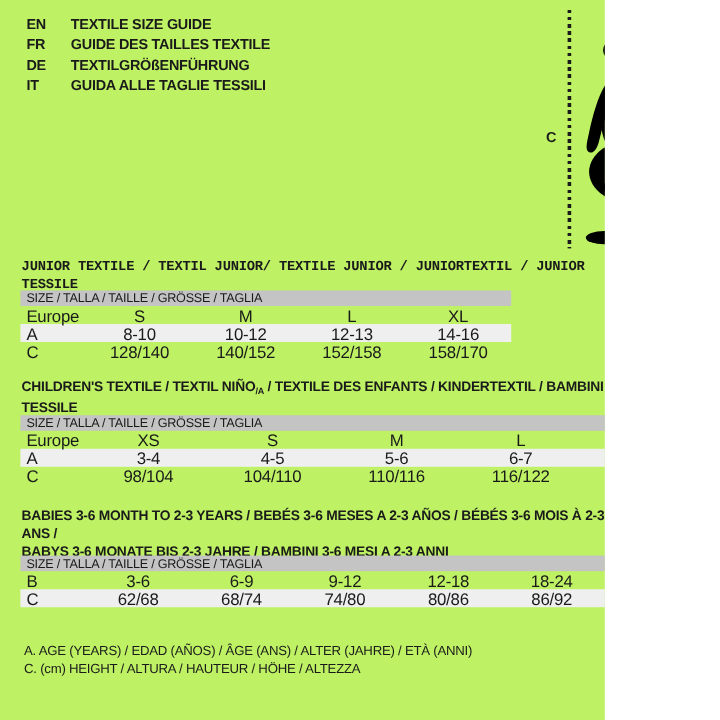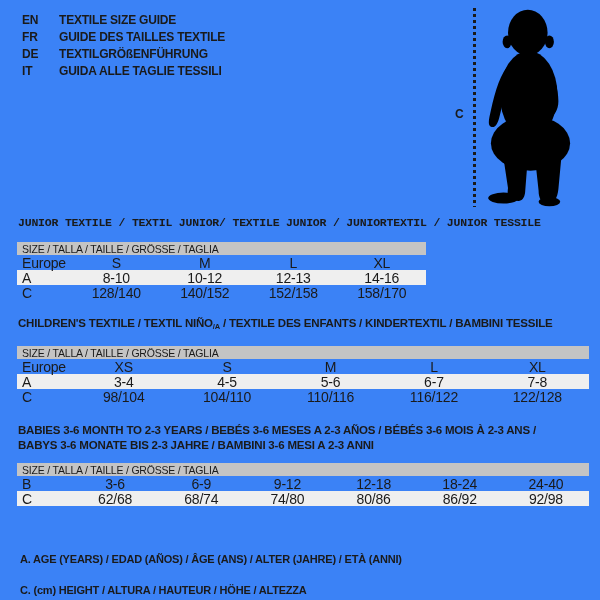--- a/index.html
+++ b/index.html
@@ -1,18 +1,18 @@
 <!DOCTYPE html>
 <html><head>
 <meta charset="utf-8">
 <style>
   * { margin:0; padding:0; box-sizing:border-box; }
   html,body { background:#ffffff; }
   body { font-family:"Liberation Sans", sans-serif; color:#1a1a1a; }
-  .canvas { position:relative; width:600px; height:600px; background:#3b82f6; overflow:hidden; }
+  .canvas { position:relative; width:504px; height:600px; background:#bef264; overflow:hidden; }
 
   
   .langs { position:absolute; left:22px; top:12px; }
   .lang-row { display:flex; height:16.8px; align-items:center;
               font-size:12px; font-weight:700; letter-spacing:-0.2px; }
   .lang-code { width:37px; }
 
   
   .measure-line { position:absolute; left:473px; top:8px; width:3px; height:199px;
                   background:repeating-linear-gradient(to bottom,#1a1a1a 0 3px,transparent 3px 6px); }
@@ -31,22 +31,22 @@
   .size-bar { height:13px; background:#c4c4c4; display:flex; align-items:center;
               padding-left:5px; font-size:10.5px; letter-spacing:-0.2px; }
   .trow { display:flex; height:15px; align-items:center; font-size:14px;
           letter-spacing:-0.2px; }
   .trow.alt { background:#efefef; }
   .c0 { width:55px; padding-left:5px; }
   .c { flex:1; text-align:center; }
 
   
   .notes { position:absolute; left:20px; top:535px; }
-  .note-line { height:15.3px; font-size:11px; font-weight:700; letter-spacing:-0.2px;
-               display:flex; align-items:center;margin-top:16px; }
+  .note-line { height:15.3px; font-size:11px; font-weight:400; letter-spacing:-0.2px;
+               display:flex; align-items:center; }
 </style>
 </head>
 <body>
 
 <div class="canvas">
 
   <div class="langs">
     <div class="lang-row">
       <span class="lang-code">EN</span>
       <span>TEXTILE SIZE GUIDE</span>

